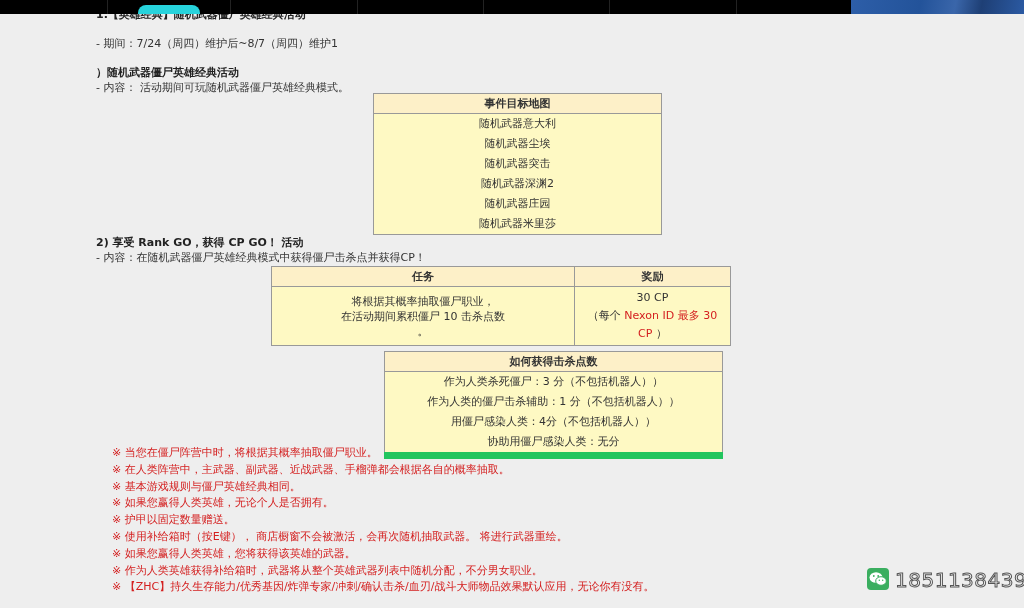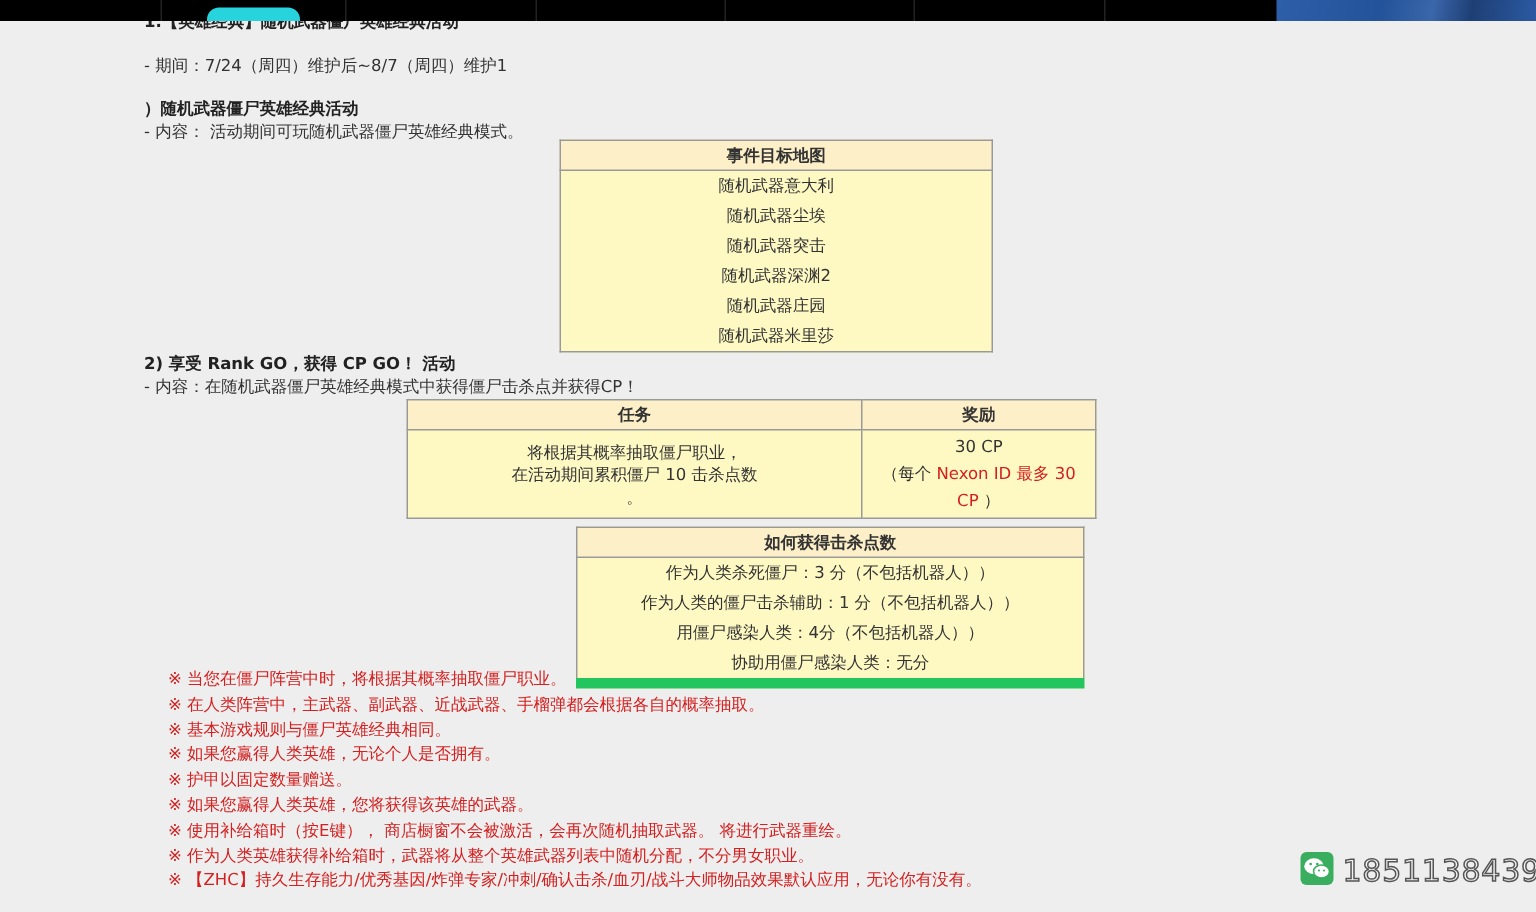--- a/index.html
+++ b/index.html
@@ -145,22 +145,22 @@
       </tr>
 </tbody>
   </table>
 
 <div class="notes red">
   <div>※ 当您在僵尸阵营中时，将根据其概率抽取僵尸职业。</div>
   <div>※ 在人类阵营中，主武器、副武器、近战武器、手榴弹都会根据各自的概率抽取。</div>
   <div>※ 基本游戏规则与僵尸英雄经典相同。</div>
   <div>※ 如果您赢得人类英雄，无论个人是否拥有。</div>
   <div>※ 护甲以固定数量赠送。</div>
+  <div>※ 使用补给箱时（按E键），  商店橱窗不会被激活，会再次随机抽取武器。 将进行武器重绘。</div>
   <div>※ 如果您赢得人类英雄，您将获得该英雄的武器。</div>
-  <div>※ 使用补给箱时（按E键），  商店橱窗不会被激活，会再次随机抽取武器。 将进行武器重绘。</div>
   <div>※ 作为人类英雄获得补给箱时，武器将从整个英雄武器列表中随机分配，不分男女职业。</div>
   <div>※ 【ZHC】持久生存能力/优秀基因/炸弹专家/冲刺/确认击杀/血刃/战斗大师物品效果默认应用，无论你有没有。</div>
 </div>
 
 <div class="wechat">
   <div class="ico">
     <svg width="18" height="16" viewBox="0 0 18 16">
       <ellipse cx="7" cy="6.5" rx="6.5" ry="5.3" fill="#fff"></ellipse>
       <ellipse cx="12" cy="10" rx="5.3" ry="4.3" fill="#fff" stroke="#3aae5f" stroke-width="1"></ellipse>
       <circle cx="4.8" cy="5" r="0.9" fill="#3aae5f"></circle>

